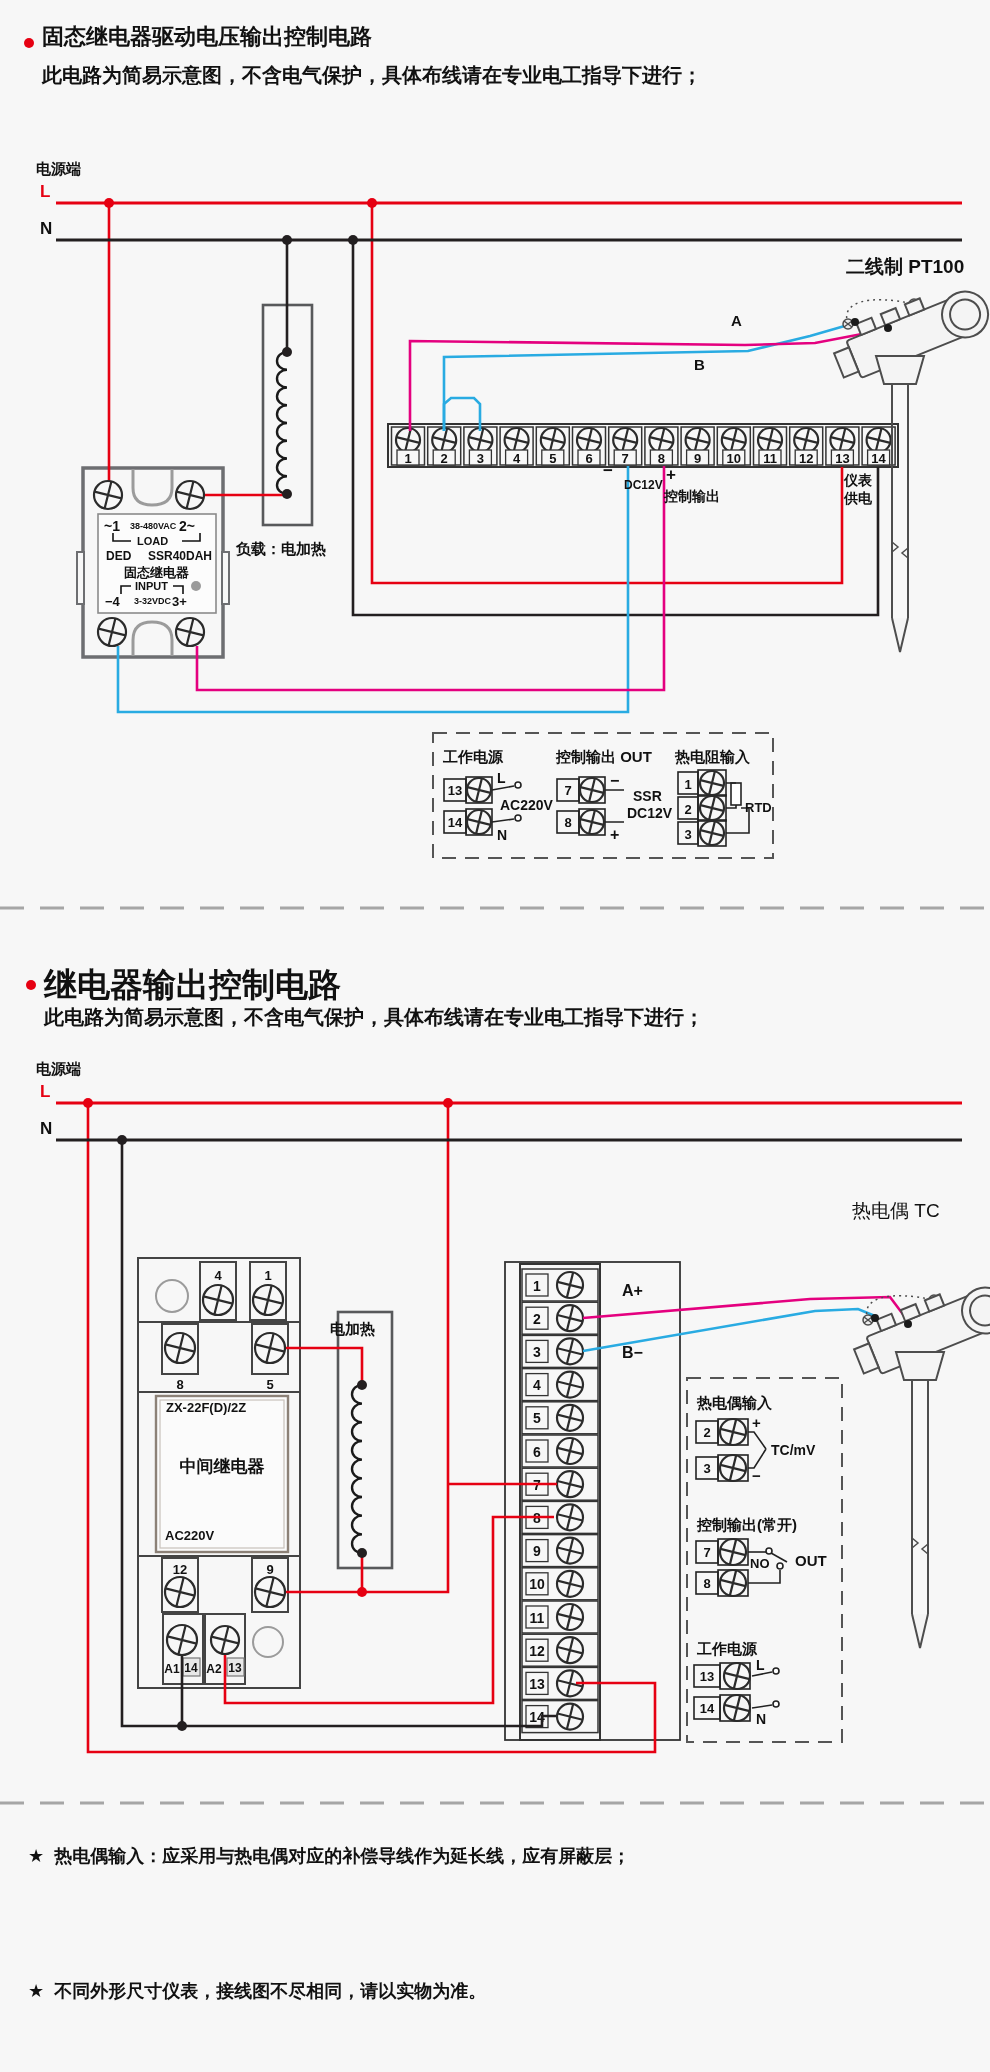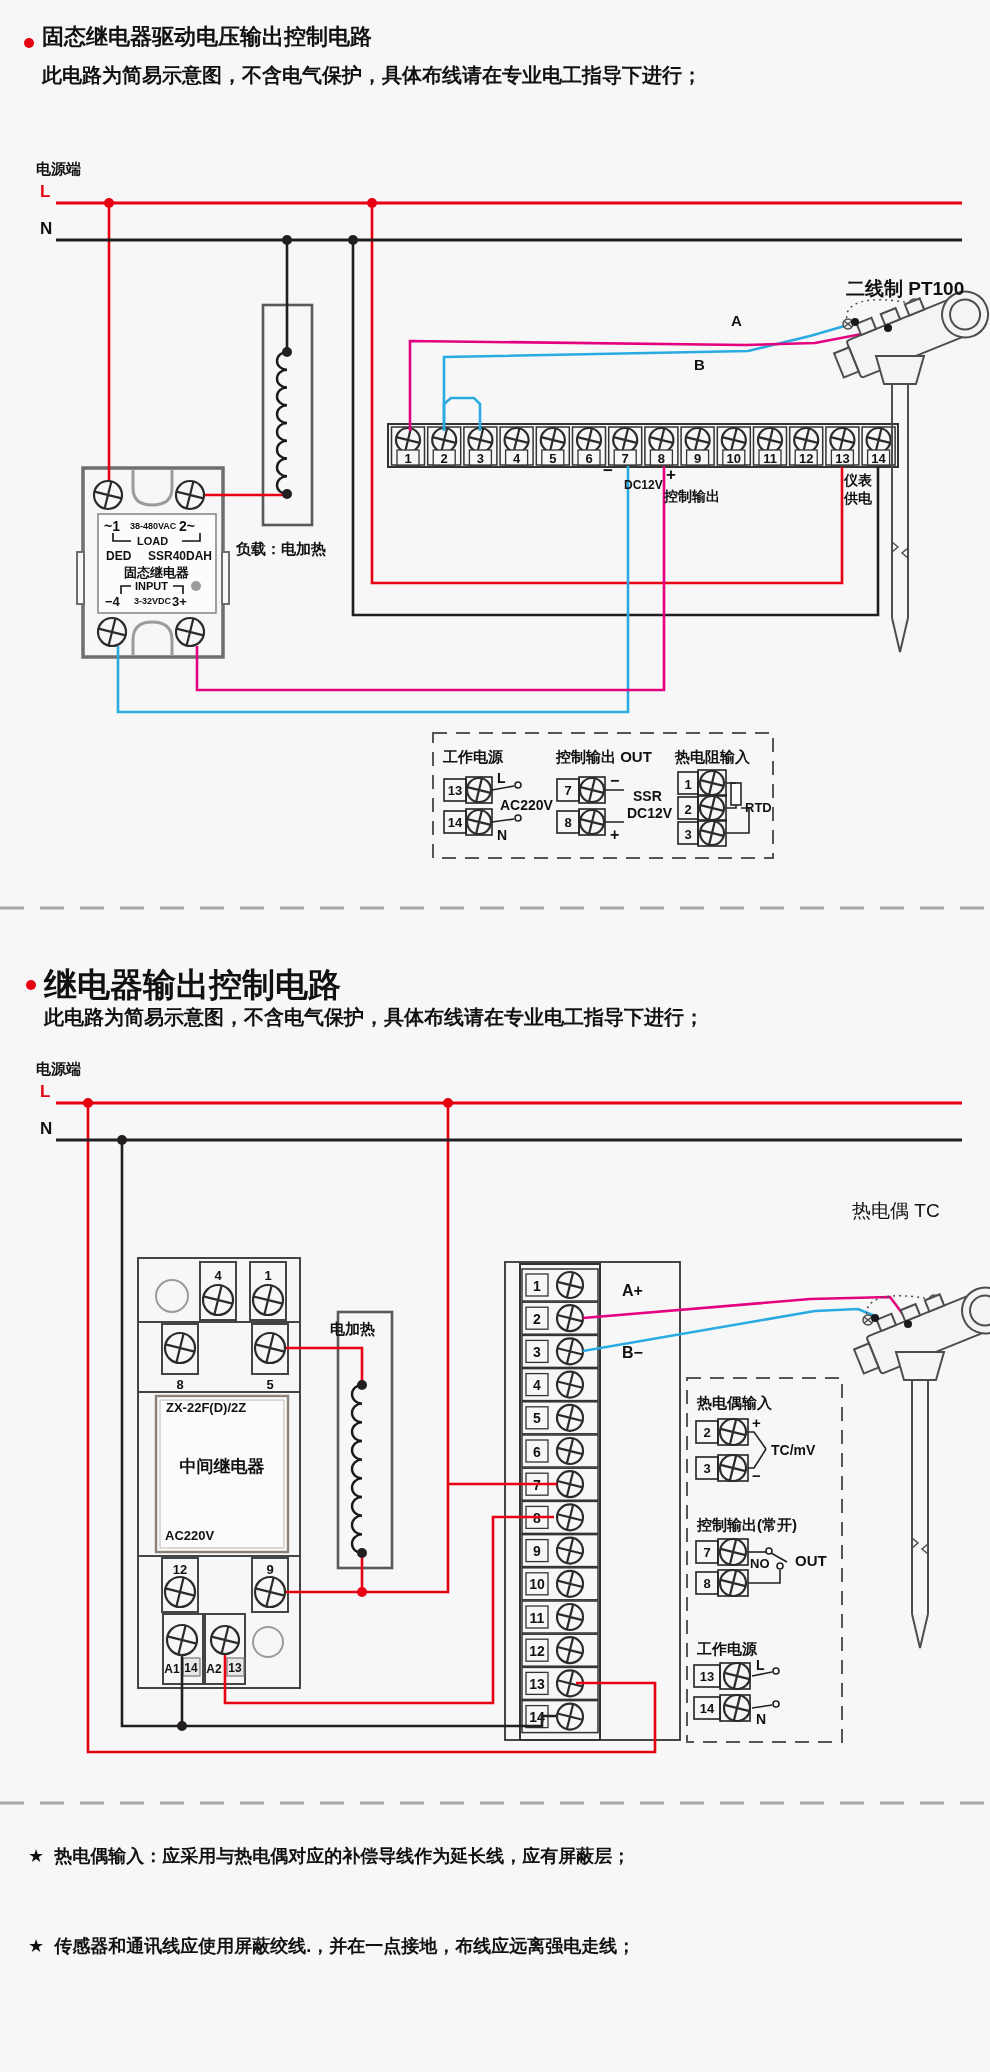--- a/index.html
+++ b/index.html
@@ -581,21 +581,21 @@
   </svg>
 
   <span class="bullet" style="left:24px;top:38px;"></span>
   <div class="lbl" style="left:42px;top:24px;font-size:22px;font-weight:700;">固态继电器驱动电压输出控制电路</div>
   <div class="lbl" style="left:42px;top:64px;font-size:20px;font-weight:600;">此电路为简易示意图，不含电气保护，具体布线请在专业电工指导下进行；</div>
 
   <div class="lbl" style="left:36px;top:160px;font-size:15px;font-weight:600;">电源端</div>
   <div class="lbl red" style="left:40px;top:182px;font-size:17px;font-weight:700;">L</div>
   <div class="lbl" style="left:40px;top:219px;font-size:17px;font-weight:700;">N</div>
 
-  <div class="lbl" style="left:846px;top:278px;font-size:19px;font-weight:700;">二线制 PT100</div>
+  <div class="lbl" style="left:846px;top:256px;font-size:19px;font-weight:700;">二线制 PT100</div>
   <div class="lbl" style="left:731px;top:312px;font-size:15px;font-weight:700;">A</div>
   <div class="lbl" style="left:694px;top:356px;font-size:15px;font-weight:700;">B</div>
 
   <div class="lbl" style="left:236px;top:540px;font-size:15px;font-weight:600;">负载：电加热</div>
 
   <div class="lbl" style="left:603px;top:461px;font-size:17px;font-weight:700;">−</div>
   <div class="lbl" style="left:666px;top:465px;font-size:17px;font-weight:700;">+</div>
   <div class="lbl" style="left:624px;top:479px;font-size:12px;font-weight:700;">DC12V</div>
   <div class="lbl" style="left:664px;top:488px;font-size:14px;font-weight:700;">控制输出</div>
   <div class="lbl" style="left:844px;top:472px;font-size:14px;font-weight:600;">仪表</div>
@@ -610,16 +610,16 @@
   <div class="lbl" style="left:40px;top:1119px;font-size:17px;font-weight:700;">N</div>
 
   <div class="lbl" style="left:852px;top:1200px;font-size:19px;font-weight:400;">热电偶 TC</div>
   <div class="lbl" style="left:330px;top:1320px;font-size:15px;font-weight:600;">电加热</div>
   <div class="lbl" style="left:622px;top:1282px;font-size:16px;font-weight:700;">A+</div>
   <div class="lbl" style="left:622px;top:1344px;font-size:16px;font-weight:700;">B−</div>
 
   <div class="lbl" style="left:28px;top:1846px;font-size:18px;font-weight:700;">
     <span>★</span>&nbsp;&nbsp;<span>热电偶输入：应采用与热电偶对应的补偿导线作为延长线，应有屏蔽层；</span>
   </div>
-  <div class="lbl" style="left:28px;top:1936px;font-size:18px;font-weight:700;">
-    <span>★</span>&nbsp;&nbsp;<span>传感器和通讯线应使用屏蔽绞线.，并在一点接地，布线应远离强电走线；</span>
+  <div class="lbl" style="left:28px;top:1981px;font-size:18px;font-weight:700;">
+    <span>★</span>&nbsp;&nbsp;<span>不同外形尺寸仪表，接线图不尽相同，请以实物为准。</span>
   </div>
 </div>
 
 </body></html>

